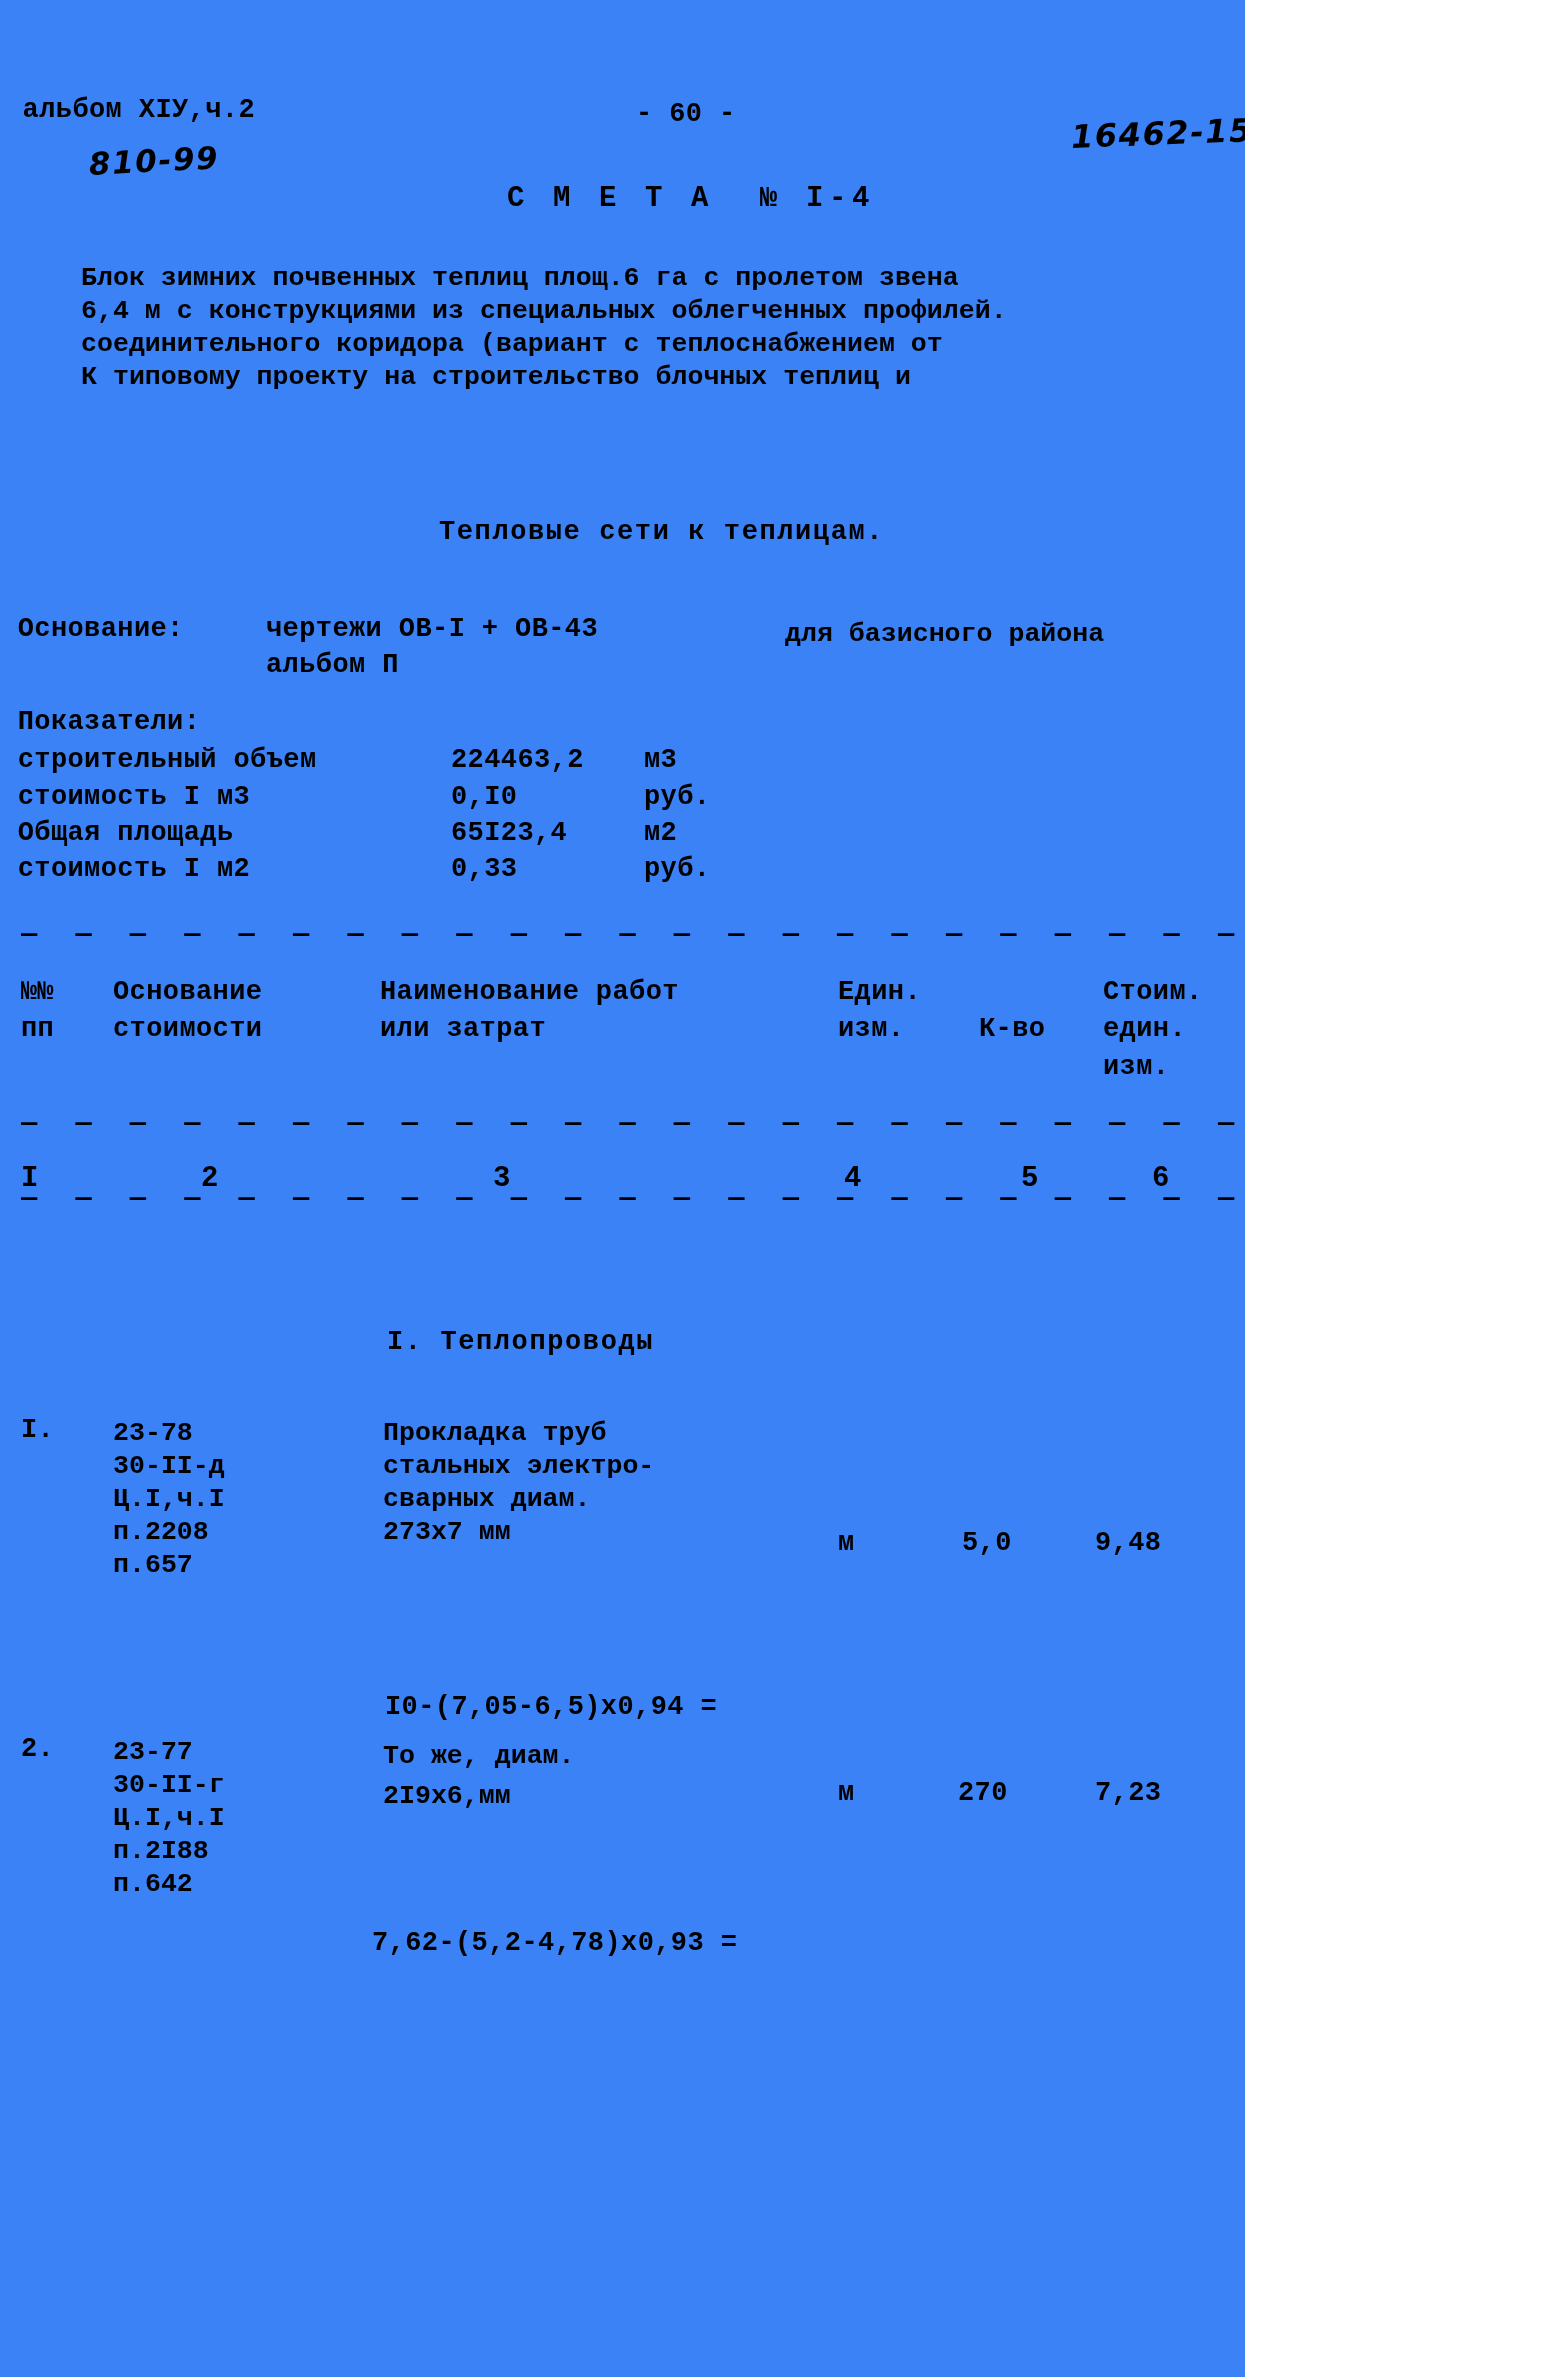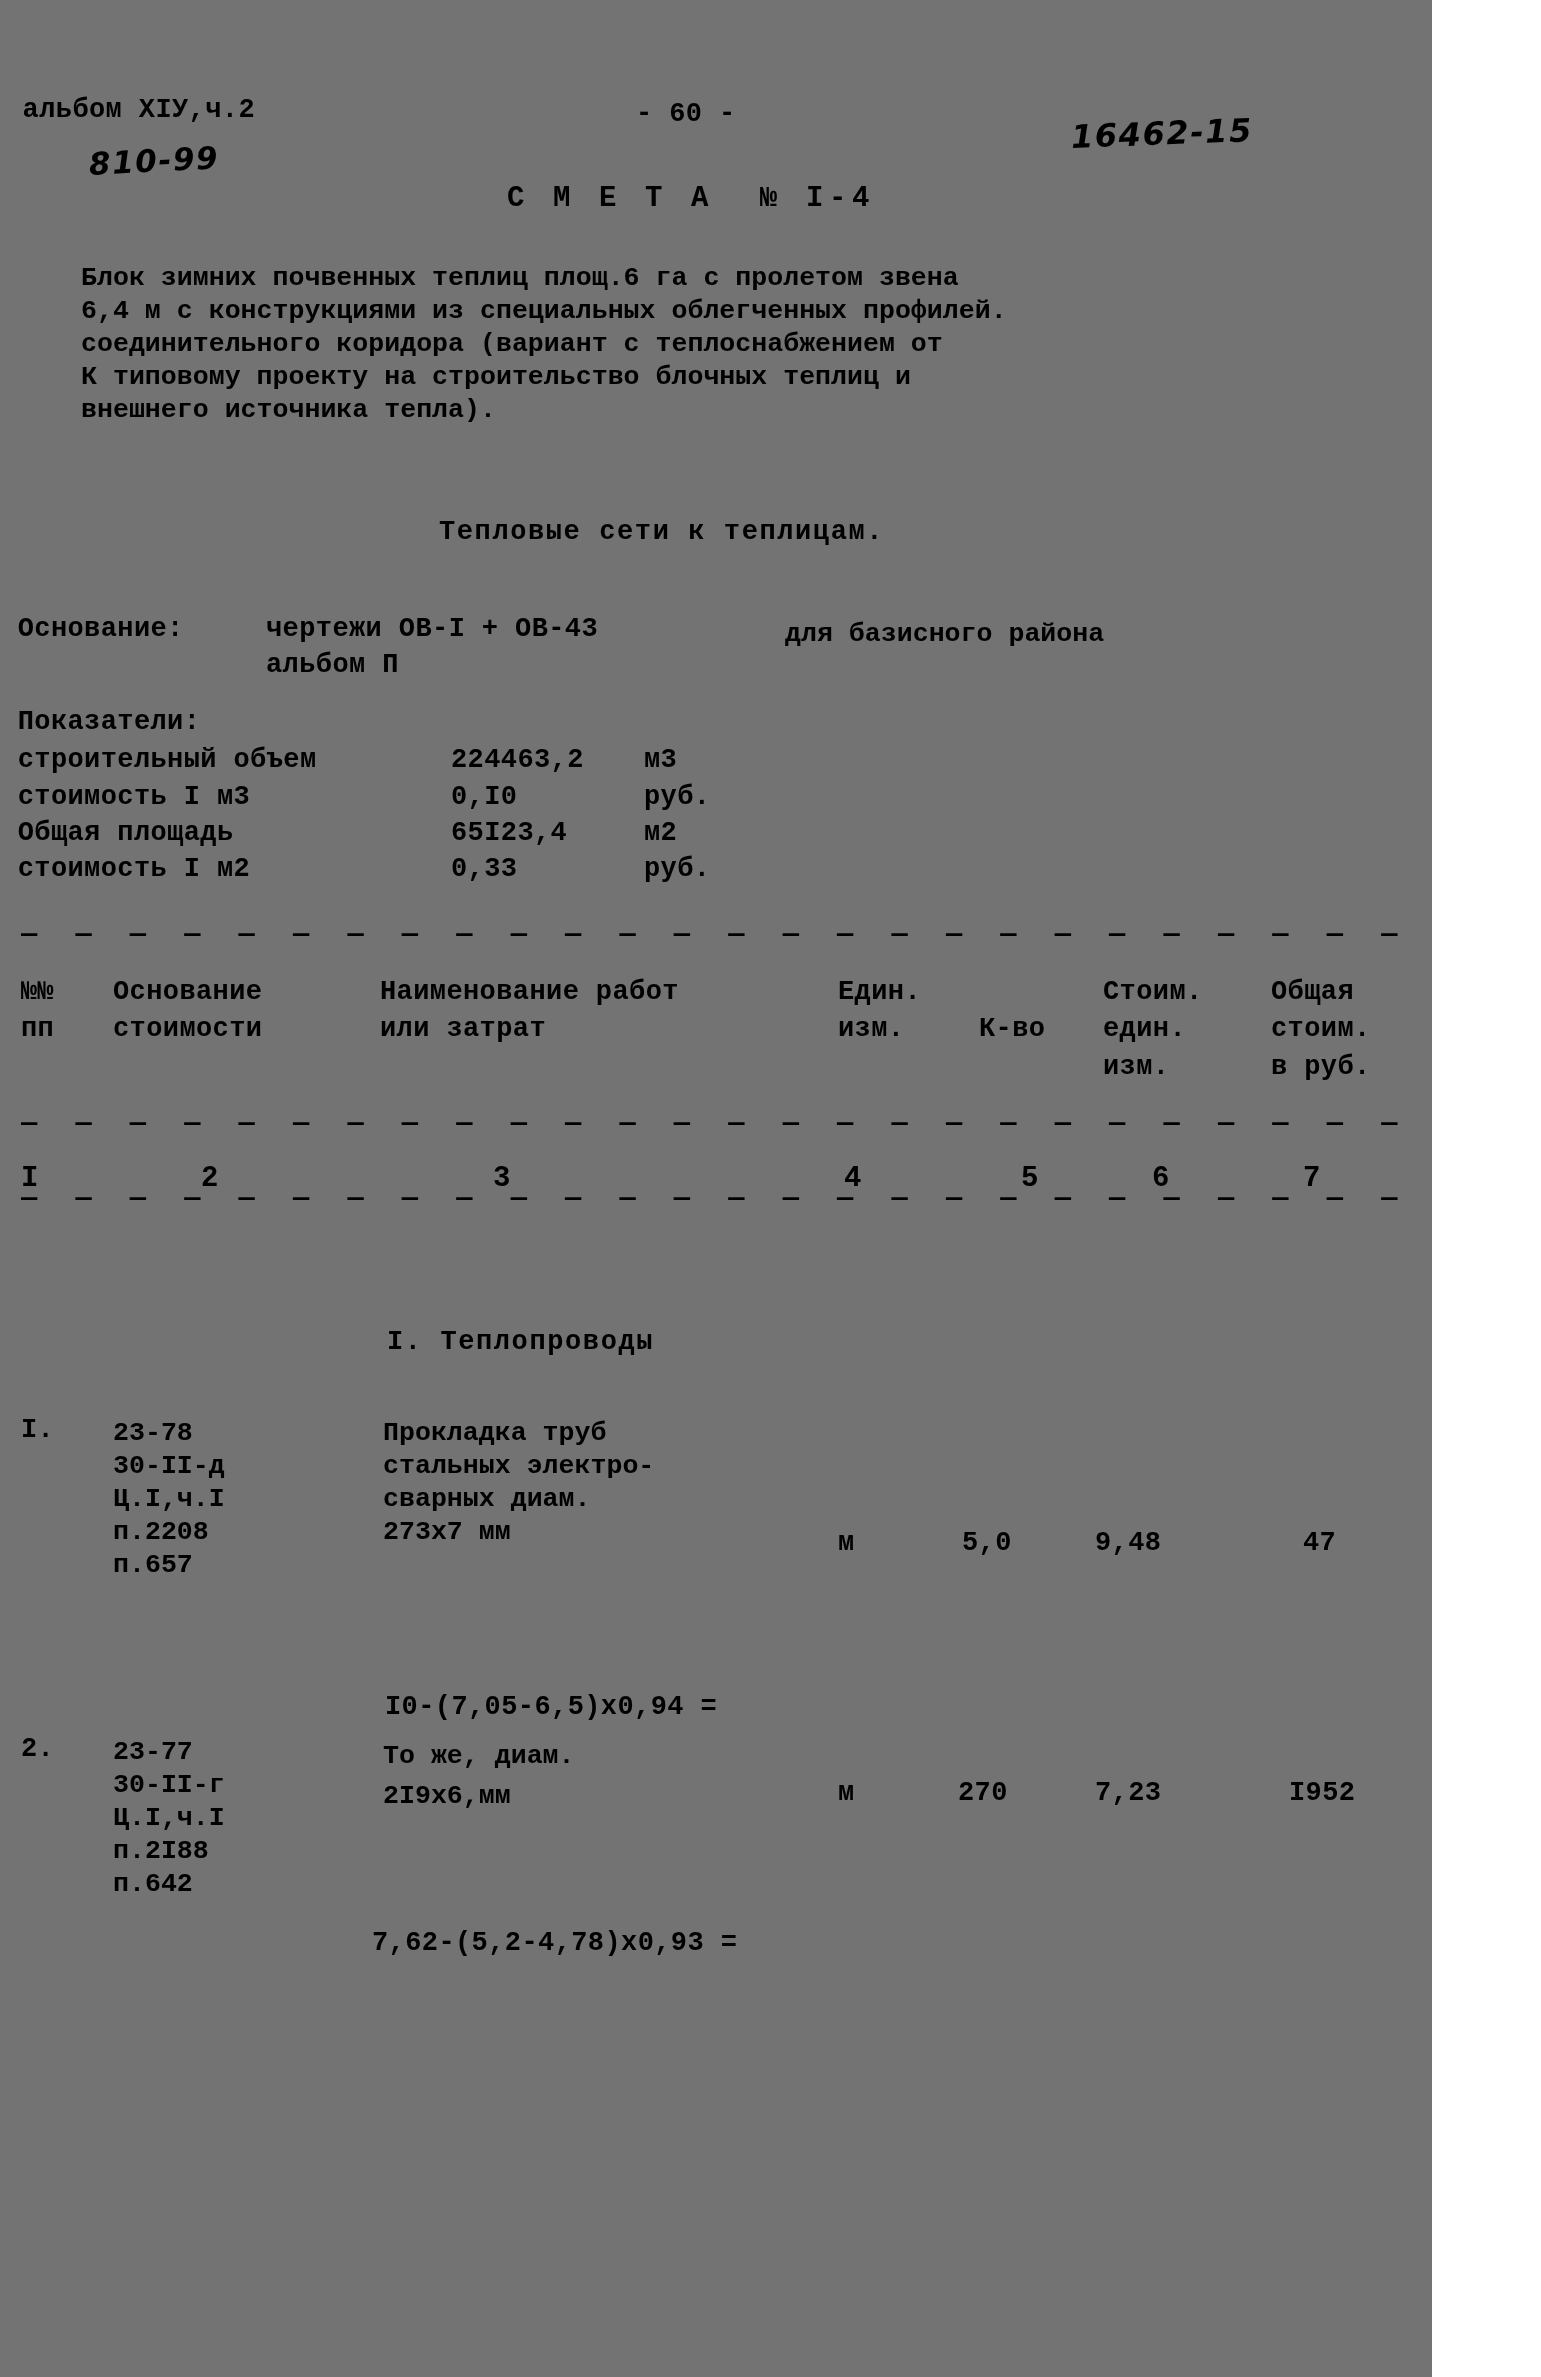--- a/index.html
+++ b/index.html
@@ -7,27 +7,26 @@
     margin: 0;
     padding: 0;
     background: #ffffff;
   }
   body {
     font-family: "Liberation Mono", "DejaVu Sans Mono", monospace;
     color: #000000;
   }
   .page {
     position: relative;
-    width: 1403px;
+    width: 1245px;
     height: 2377px;
-    background: #737373;
+    background: #3b82f6;
     overflow: hidden;
     font-size: 26.6px;
     line-height: 1.0;
-    padding-left: 29px;
   }
   
   .t {
     position: absolute;
     white-space: pre;
     font-weight: 700;
     letter-spacing: 0.4px;
     -webkit-font-smoothing: none;
   }
   .big   { font-size: 27px; }
@@ -82,21 +81,20 @@
 
   <div class="t hand" style="left:1071px; top:121px;">16462-15</div>
 
   <div class="t head" style="left:507px; top:184px;">С М Е Т А  № I-4</div>
 
   <div class="blk" style="left:81px; top:262px;">
     <div class="ln">Блок зимних почвенных теплиц площ.6 га с пролетом звена</div>
     <div class="ln">6,4 м с конструкциями из специальных облегченных профилей.</div>
     <div class="ln">соединительного коридора (вариант с теплоснабжением от</div>
     <div class="ln">К типовому проекту на строительство блочных теплиц и</div>
-    <div class="ln">внешнего источника тепла).</div>
   </div>
 
   <div class="t big" style="left:439px; top:519px; letter-spacing:1.6px;">Тепловые сети к теплицам.</div>
 
   <div class="t big" style="left:17.7px; top:616px;">Основание:</div>
   <div class="t big" style="left:266px; top:616px;">чертежи ОВ-I + ОВ-43</div>
   <div class="t big" style="left:266px; top:652px;">альбом П</div>
 
   <div class="blk" style="left:785px; top:616px;">
     <div class="ln" style="line-height:36px;">для базисного района</div>

